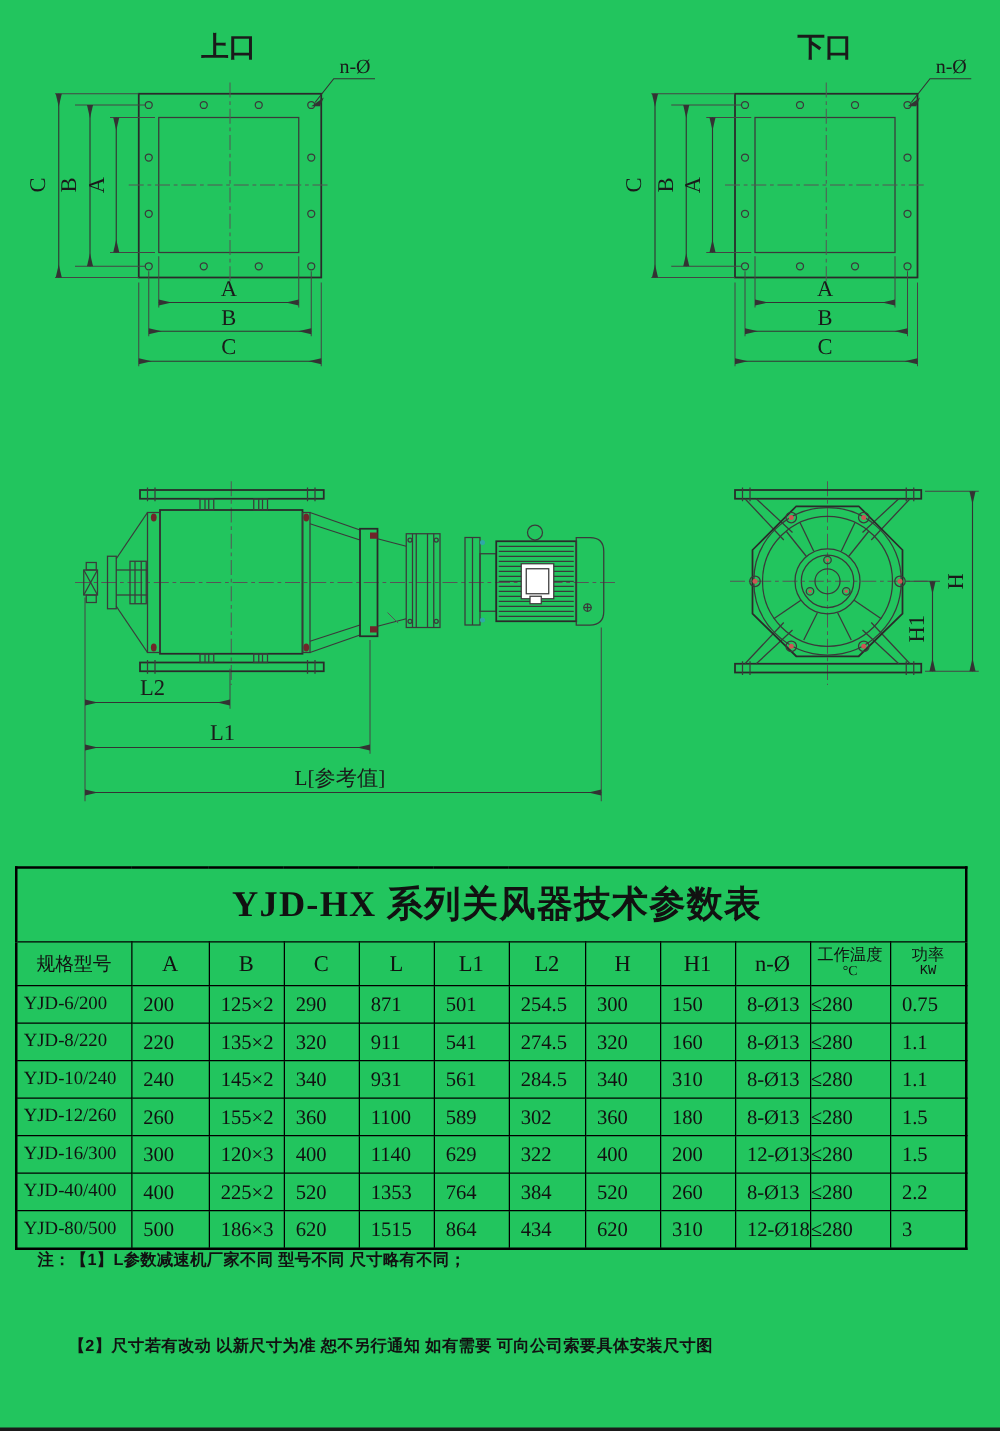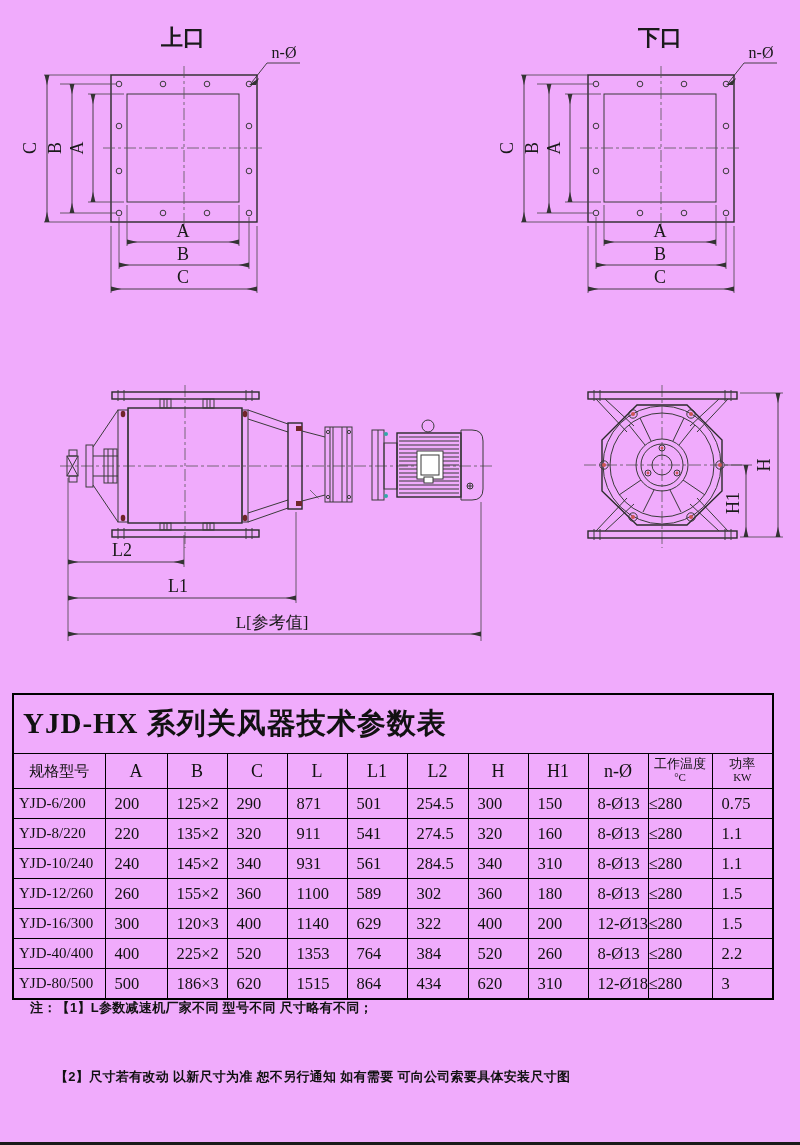--- a/index.html
+++ b/index.html
@@ -1,31 +1,31 @@
 <!DOCTYPE html>
 <html><head>
 <meta charset="utf-8">
 <style>
   html,body{margin:0;padding:0;background:#e8e8e8;}
-  .page{position:relative;width:800px;height:1145px;background:#f0abfc;overflow:hidden;
+  .page{position:relative;width:800px;height:1145px;background:#22c55e;overflow:hidden;
         font-family:"Liberation Sans", sans-serif;color:#111;}
   svg text{font-family:"Liberation Serif", serif;fill:#1a1a1a;}
   svg .ln{stroke:#3a3a3a;stroke-width:1;fill:none;}
   svg .lnb{stroke:#2a2a2a;stroke-width:1.4;fill:none;}
   svg .cl{stroke:#555;stroke-width:0.8;fill:none;stroke-dasharray:12 3 3 3;}
   svg .dim{stroke:#333;stroke-width:0.9;fill:none;}
   svg .ext{stroke:#444;stroke-width:0.8;fill:none;}
   svg .ttl{font-size:22px;font-weight:bold;font-family:"Liberation Sans",sans-serif;}
   svg .dl{font-size:18px;}
   svg .dls{font-size:16px;}
 
   .spec-table{position:absolute;left:12px;top:693px;width:762px;}
   table{border-collapse:collapse;table-layout:fixed;width:762px;}
   td,th{border:1px solid #000;overflow:hidden;white-space:nowrap;}
-  .title-cell{height:58px;text-align:left;font-family:"Liberation Serif",serif;
+  .title-cell{height:58px;text-align:center;font-family:"Liberation Serif",serif;
               font-size:29px;font-weight:600;letter-spacing:1px;border:2px solid #000;border-bottom:1px solid #000;}
   th{height:32px;font-weight:normal;text-align:center;font-family:"Liberation Serif",serif;font-size:18px;}
   th.cjk{font-family:"Liberation Sans",sans-serif;font-size:15px;}
   th .two{display:block;line-height:13px;font-size:13px;font-family:Liberation Mono, monospace;}
   td{height:29px;font-family:"Liberation Serif",serif;font-size:16.5px;text-align:left;padding:0 0 0 9px;}
   td.model{font-size:15px;padding-left:5px;}
   td.temp{text-align:left;padding:0 3px 0 0;}
   table tr:first-child th{border-top:1px solid #000;}
   .outer{border:2px solid #000;}
   .notes{position:absolute;left:30px;top:997px;width:730px;font-size:13px;font-weight:bold;
@@ -375,21 +375,21 @@
       <th>L2</th>
       <th>H</th>
       <th>H1</th>
       <th>n-Ø</th>
       <th>
               <span class="two">工作温度</span>
               <span class="two b" style="font-family:'Liberation Serif',serif;font-size:11px">°C</span>
             </th>
       <th>
               <span class="two">功率</span>
-              <span class="two b" style="font-family:Liberation Serif, serif;font-size:11px">KW</span>
+              <span class="two b" style="font-family:Liberation Mono, monospace;font-size:11px">KW</span>
             </th>
     </tr>
     <tr>
       <td class="model">YJD-6/200</td>
       <td>200</td>
       <td>125×2</td>
       <td>290</td>
       <td>871</td>
       <td>501</td>
       <td>254.5</td>

